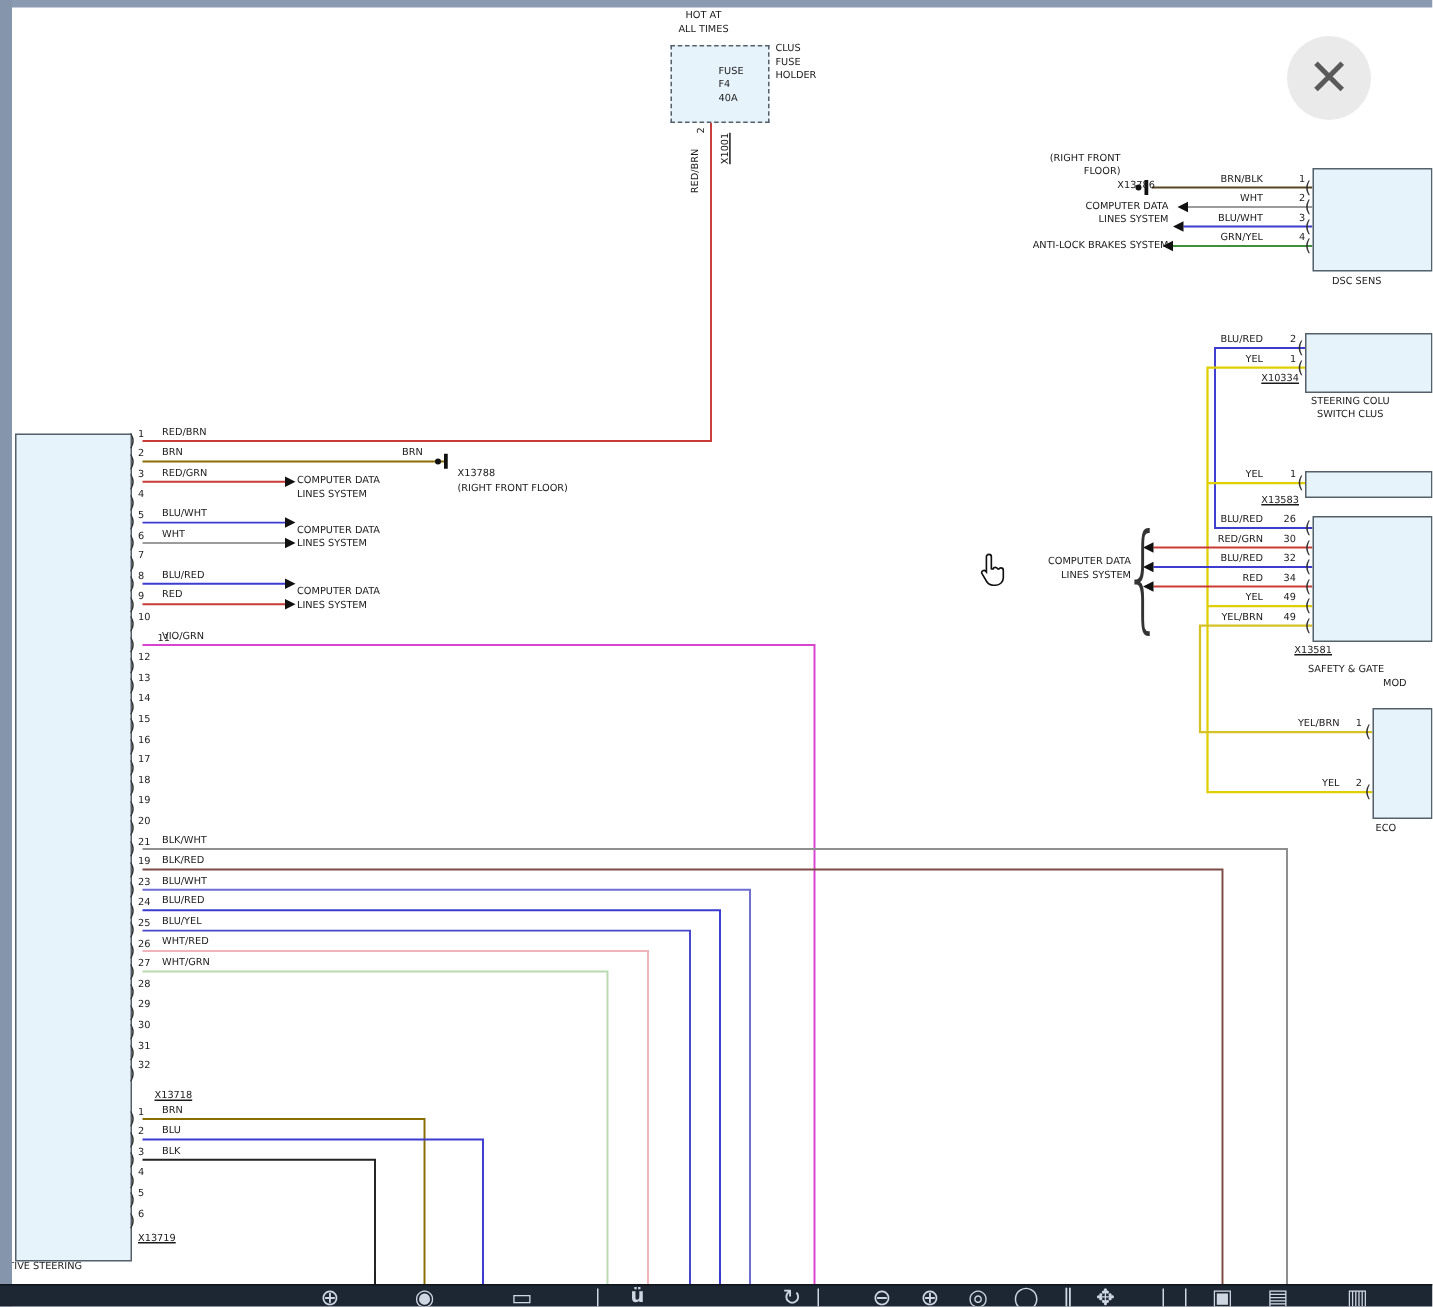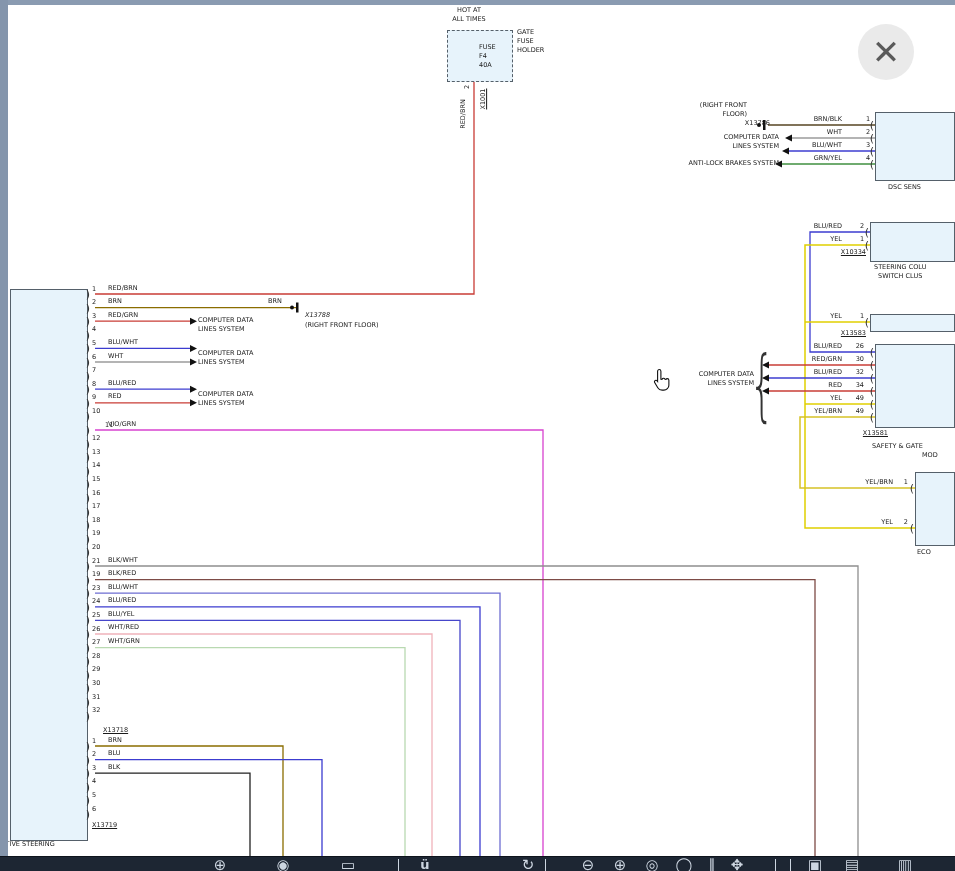--- a/index.html
+++ b/index.html
@@ -85,21 +85,21 @@
     <div class="box" style="left: 875px; top: 112px; width: 80px; height: 69px;"></div>
     <div class="box" style="left: 870px; top: 222px; width: 85px; height: 40px;"></div>
     <div class="box" style="left: 870px; top: 314px; width: 85px; height: 18px;"></div>
     <div class="box" style="left: 875px; top: 344px; width: 80px; height: 84px;"></div>
     <div class="box" style="left: 915px; top: 472px; width: 40px; height: 74px;"></div>
     <div class="lbl c" style="left: 469px; top: 7px;">HOT AT</div>
     <div class="lbl c" style="left: 469px; top: 16px;">ALL TIMES</div>
     <div class="lbl" style="left: 479px; top: 44px;">FUSE</div>
     <div class="lbl" style="left: 479px; top: 53px;">F4</div>
     <div class="lbl" style="left: 479px; top: 62px;">40A</div>
-    <div class="lbl" style="left: 517px; top: 29px;">GATE</div>
+    <div class="lbl" style="left: 517px; top: 29px;">CLUS</div>
     <div class="lbl" style="left: 517px; top: 38px;">FUSE</div>
     <div class="lbl" style="left: 517px; top: 47px;">HOLDER</div>
     <div class="lbl rot" style="left: 464px; top: 114px;">RED/BRN</div>
     <div class="lbl rot u" style="left: 484px; top: 99px;">X1001</div>
     <div class="lbl rot" style="left: 468px; top: 87px;">2</div>
     <div class="lbl r" style="left: 747px; top: 102px;">(RIGHT FRONT</div>
     <div class="lbl r" style="left: 747px; top: 111px;">FLOOR)</div>
     <div class="lbl r" style="left: 752px; top: 120px; margin-left: 18px;">X13786</div>
     <div class="lbl r" style="left: 779px; top: 134px;">COMPUTER DATA</div>
     <div class="lbl r" style="left: 779px; top: 143px;">LINES SYSTEM</div>
@@ -154,21 +154,21 @@
     <div class="lbl" style="left: 198px; top: 326px;">LINES SYSTEM</div>
     <div class="lbl" style="left: 108px; top: 339px;">BLU/WHT</div>
     <div class="lbl" style="left: 108px; top: 353px;">WHT</div>
     <div class="lbl" style="left: 198px; top: 350px;">COMPUTER DATA</div>
     <div class="lbl" style="left: 198px; top: 359px;">LINES SYSTEM</div>
     <div class="lbl" style="left: 108px; top: 380px;">BLU/RED</div>
     <div class="lbl" style="left: 108px; top: 393px;">RED</div>
     <div class="lbl" style="left: 198px; top: 391px;">COMPUTER DATA</div>
     <div class="lbl" style="left: 198px; top: 400px;">LINES SYSTEM</div>
     <div class="lbl" style="left: 108px; top: 421px;">VIO/GRN</div>
-    <div class="lbl" style="left: 305px; top: 312px; font-style: italic;">X13788</div>
+    <div class="lbl" style="left: 305px; top: 312px;">X13788</div>
     <div class="lbl" style="left: 305px; top: 322px;">(RIGHT FRONT FLOOR)</div>
     <div class="lbl" style="left: 108px; top: 557px;">BLK/WHT</div>
     <div class="lbl" style="left: 108px; top: 570px;">BLK/RED</div>
     <div class="lbl" style="left: 108px; top: 584px;">BLU/WHT</div>
     <div class="lbl" style="left: 108px; top: 597px;">BLU/RED</div>
     <div class="lbl" style="left: 108px; top: 611px;">BLU/YEL</div>
     <div class="lbl" style="left: 108px; top: 624px;">WHT/RED</div>
     <div class="lbl" style="left: 108px; top: 638px;">WHT/GRN</div>
     <div class="lbl" style="left: 108px; top: 737px;">BRN</div>
     <div class="lbl" style="left: 108px; top: 750px;">BLU</div>

